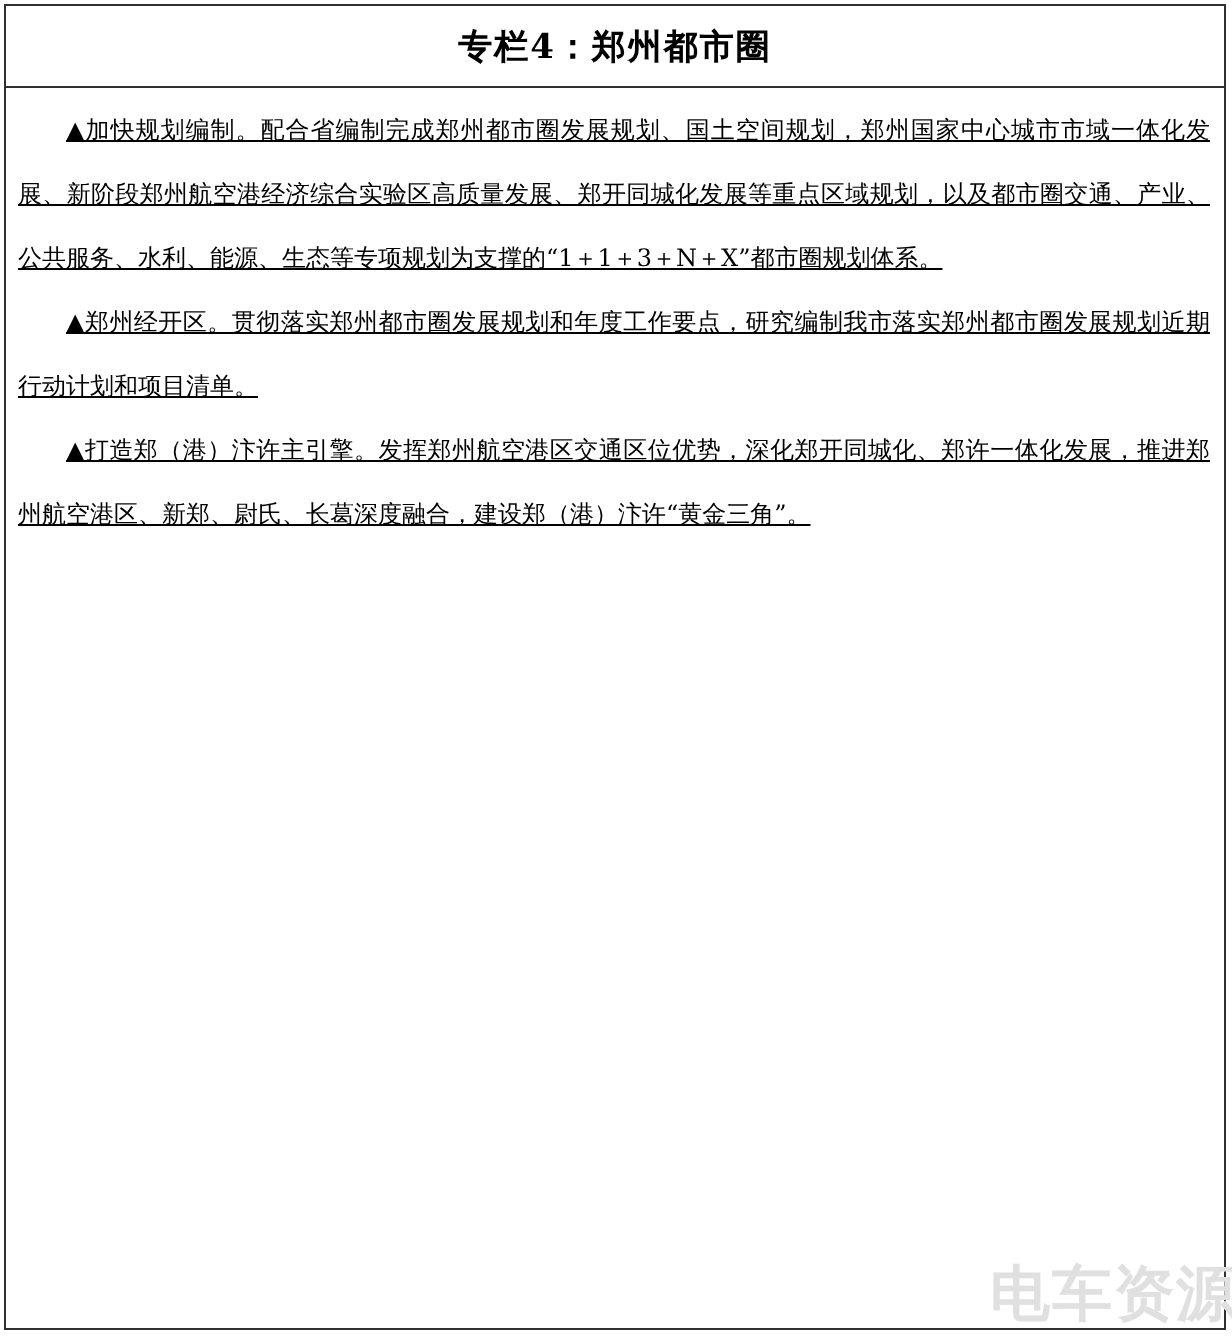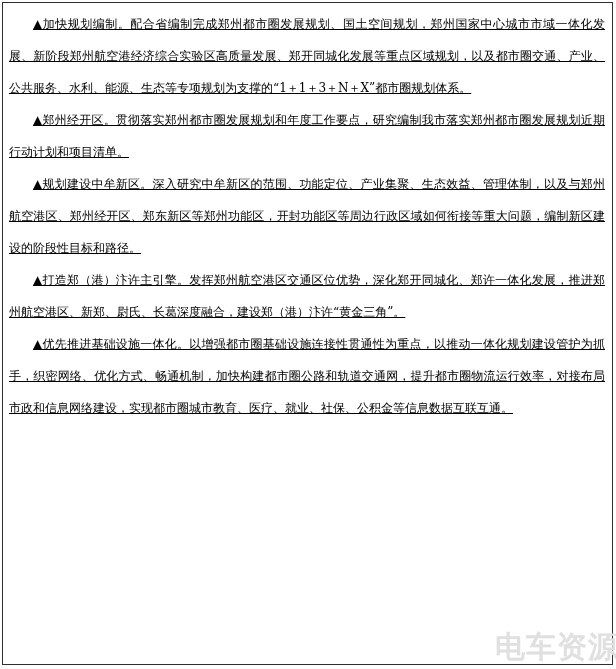--- a/index.html
+++ b/index.html
@@ -57,22 +57,21 @@
     white-space: nowrap;
     font-family: "DejaVu Sans", "Liberation Sans", sans-serif;
     letter-spacing: 1px;
     pointer-events: none;
   }
 </style>
 </head>
 <body>
 
 <div class="panel">
+  <div class="panel-header">专栏4：郑州都市圈</div>
   <div class="panel-body">
     <p class="para">▲加快规划编制。配合省编制完成郑州都市圈发展规划、国土空间规划，郑州国家中心城市市域一体化发展、新阶段郑州航空港经济综合实验区高质量发展、郑开同城化发展等重点区域规划，以及都市圈交通、产业、公共服务、水利、能源、生态等专项规划为支撑的“1＋1＋3＋N＋X”都市圈规划体系。</p>
     <p class="para">▲郑州经开区。贯彻落实郑州都市圈发展规划和年度工作要点，研究编制我市落实郑州都市圈发展规划近期行动计划和项目清单。</p>
-    <p class="para">▲规划建设中牟新区。深入研究中牟新区的范围、功能定位、产业集聚、生态效益、管理体制，以及与郑州航空港区、郑州经开区、郑东新区等郑州功能区，开封功能区等周边行政区域如何衔接等重大问题，编制新区建设的阶段性目标和路径。</p>
     <p class="para">▲打造郑（港）汴许主引擎。发挥郑州航空港区交通区位优势，深化郑开同城化、郑许一体化发展，推进郑州航空港区、新郑、尉氏、长葛深度融合，建设郑（港）汴许“黄金三角”。</p>
-    <p class="para">▲优先推进基础设施一体化。以增强都市圈基础设施连接性贯通性为重点，以推动一体化规划建设管护为抓手，织密网络、优化方式、畅通机制，加快构建都市圈公路和轨道交通网，提升都市圈物流运行效率，对接布局市政和信息网络建设，实现都市圈城市教育、医疗、就业、社保、公积金等信息数据互联互通。</p>
   </div>
 </div>
 
 <div class="watermark">电车资源</div>
 
 </body></html>

